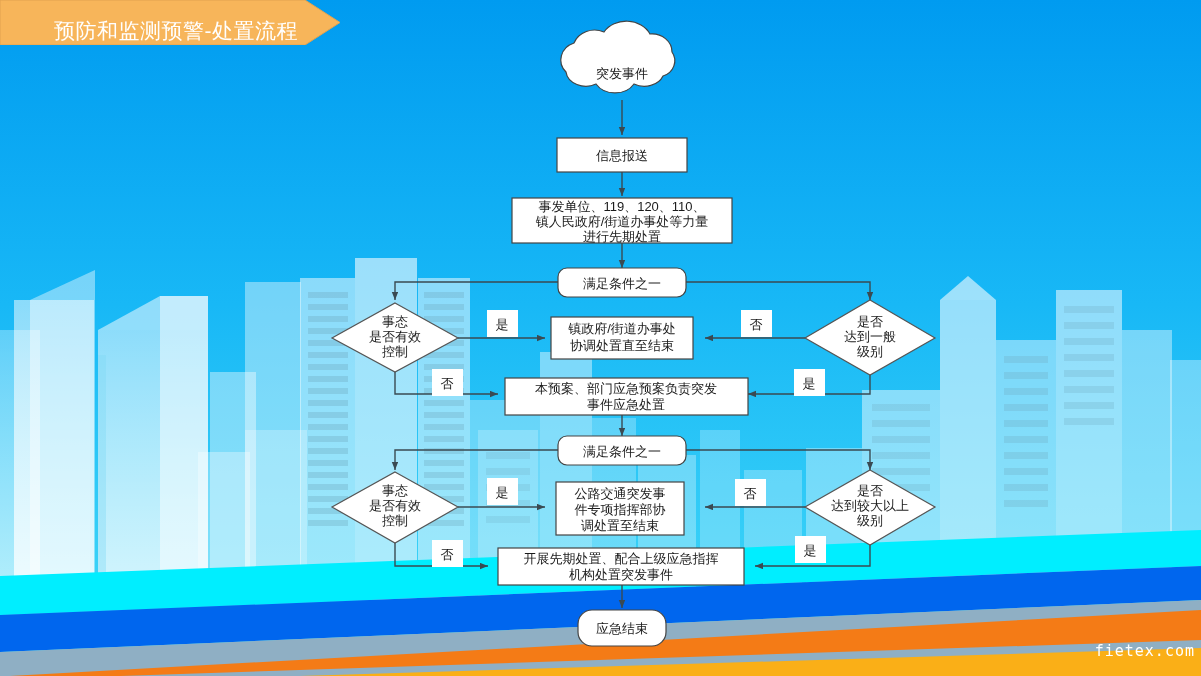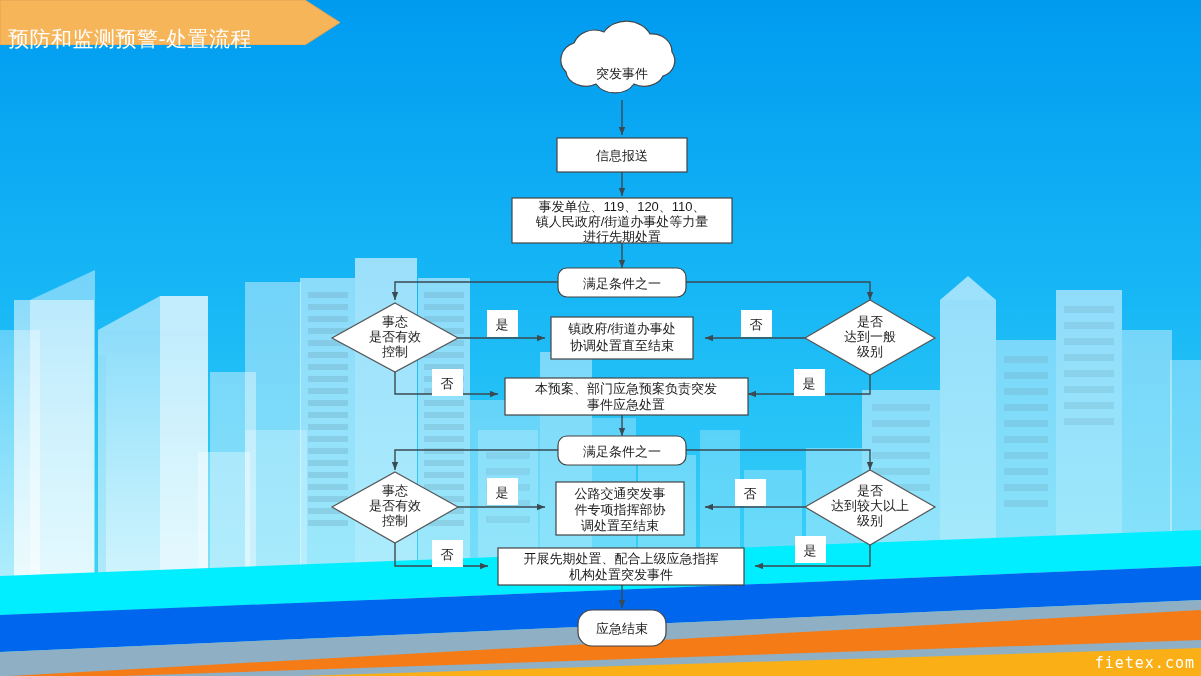--- a/index.html
+++ b/index.html
@@ -28,33 +28,34 @@
     position: absolute;
     left: 0;
     top: 0;
     width: 340px;
     height: 45px;
     z-index: 20;
   }
   .banner-text {
     position: absolute;
     left: 8px;
-    top: 16px;
+    top: 8px;
     width: 290px;
     height: 45px;
     line-height: 45px;
     color: #ffffff;
     font-size: 21px;
     letter-spacing: 0.5px;
     white-space: nowrap;
+    text-align: right;
   }
   .watermark {
     position: absolute;
     right: 6px;
-    bottom: 4px;
+    bottom: 16px;
     z-index: 30;
     color: #ffffff;
     font-family: "DejaVu Sans Mono", "Liberation Mono", monospace;
     font-size: 15px;
     letter-spacing: 1px;
   }
   .node-text {
     font-size: 13px;
     fill: #1a1a1a;
     text-anchor: middle;

